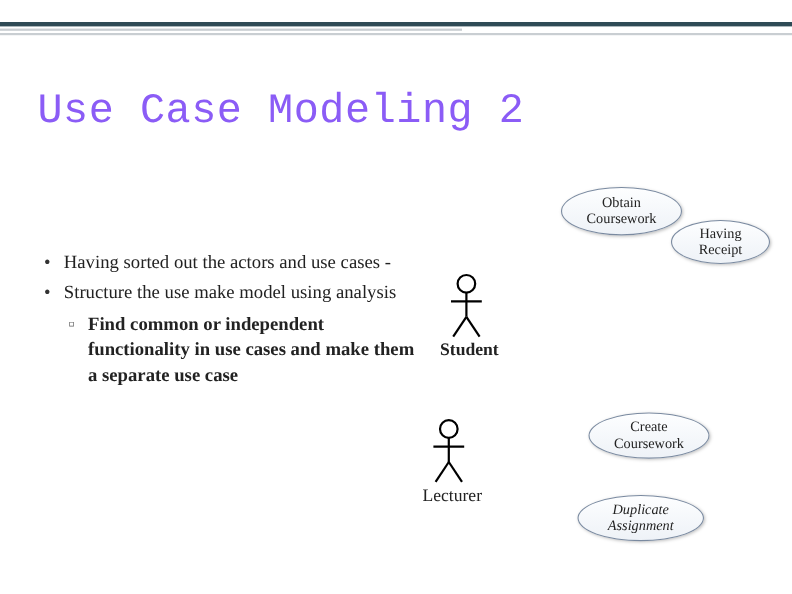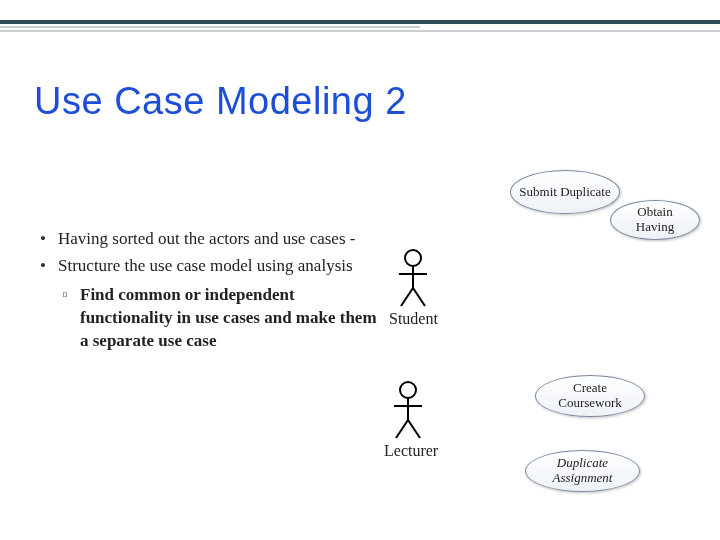--- a/index.html
+++ b/index.html
@@ -4,21 +4,21 @@
 <style>
   * { box-sizing: border-box; margin: 0; padding: 0; }
   html, body { width: 720px; height: 540px; background: #fff; font-family: Georgia, 'Times New Roman', serif; color: #222; }
   .slide { position: relative; width: 720px; height: 540px; overflow: hidden; }
 
   
   .rule-dark { position: absolute; left: 0; top: 20px; width: 720px; height: 4px; background: #2f4b56; }
   .rule-light-top { position: absolute; left: 0; top: 26px; width: 420px; height: 2px; background: #c9ced2; }
   .rule-light-bottom { position: absolute; left: 0; top: 30px; width: 720px; height: 2px; background: #c9ced2; }
 
-  .title { position: absolute; left: 34px; top: 80px; font-size: 38px; font-weight: 400; letter-spacing: 0.5px; color: #1d4ed8; font-family: Liberation Sans, sans-serif; }
+  .title { position: absolute; left: 34px; top: 80px; font-size: 38px; font-weight: 400; letter-spacing: 0.5px; color: #8b5cf6; font-family: Liberation Mono, monospace; }
 
   .body-text { position: absolute; left: 40px; top: 200px; width: 340px; font-size: 17px; line-height: 1.35; margin-top: 28px; }
   .body-text ul { list-style: none; }
   .body-text > ul > li { position: relative; padding-left: 18px; margin-bottom: 4px; }
   .body-text > ul > li::before { content: "•"; position: absolute; left: 0; top: 0; color: #333; }
   .body-text ul ul { margin-top: 6px; }
   .body-text ul ul > li { position: relative; padding-left: 22px; margin-bottom: 6px; font-weight: bold; }
   .body-text ul ul > li::before { content: "▫"; position: absolute; left: 4px; top: 0; font-weight: normal; color: #666; }
 
   
@@ -52,31 +52,31 @@
   <div class="rule-dark"></div>
   <div class="rule-light-top"></div>
   <div class="rule-light-bottom"></div>
 
   <h1 class="title">Use Case Modeling 2</h1>
 
   <div class="body-text">
     <ul>
       <li>Having sorted out the actors and use cases -</li>
       <li>
-        <span>Structure the use case model using analysis</span>
+        <span>Structure the use make model using analysis</span>
         <ul>
           <li>Find common or independent functionality in use cases and make them a separate use case</li>
         </ul>
       </li>
     </ul>
   </div>
 
   <div class="diagram">
 
-    <div class="actor" style="left:9px; top:78px;">
+    <div class="actor" style="left:20px; top:78px;font-weight:bold;">
       <svg width="40" height="60" viewBox="0 0 40 60">
         <circle cx="20" cy="10" r="8" fill="none" stroke="#000" stroke-width="2"></circle>
         <line x1="20" y1="18" x2="20" y2="40" stroke="#000" stroke-width="2"></line>
         <line x1="6" y1="26" x2="34" y2="26" stroke="#000" stroke-width="2"></line>
         <line x1="20" y1="40" x2="8" y2="58" stroke="#000" stroke-width="2"></line>
         <line x1="20" y1="40" x2="32" y2="58" stroke="#000" stroke-width="2"></line>
       </svg>
       <div class="actor-label">Student</div>
     </div>
 
@@ -84,19 +84,19 @@
       <svg width="40" height="60" viewBox="0 0 40 60">
         <circle cx="20" cy="10" r="8" fill="none" stroke="#000" stroke-width="2"></circle>
         <line x1="20" y1="18" x2="20" y2="40" stroke="#000" stroke-width="2"></line>
         <line x1="6" y1="26" x2="34" y2="26" stroke="#000" stroke-width="2"></line>
         <line x1="20" y1="40" x2="8" y2="58" stroke="#000" stroke-width="2"></line>
         <line x1="20" y1="40" x2="32" y2="58" stroke="#000" stroke-width="2"></line>
       </svg>
       <div class="actor-label">Lecturer</div>
     </div>
 
-    <div class="usecase" style="left:130px; top:0px; width:110px; height:44px;">Submit Duplicate</div>
-    <div class="usecase" style="left:230px; top:30px; width:90px; height:40px;">Obtain Having</div>
+    <div class="usecase" style="left:130px; top:0px; width:110px; height:44px;">Obtain Coursework</div>
+    <div class="usecase" style="left:230px; top:30px; width:90px; height:40px;">Having Receipt</div>
     <div class="usecase" style="left:155px; top:205px; width:110px; height:42px;">Create Coursework</div>
     <div class="usecase" style="left:145px; top:280px; width:115px; height:42px;font-style:italic;">Duplicate Assignment</div>
 
   </div>
 </div>
 
 </body></html>

